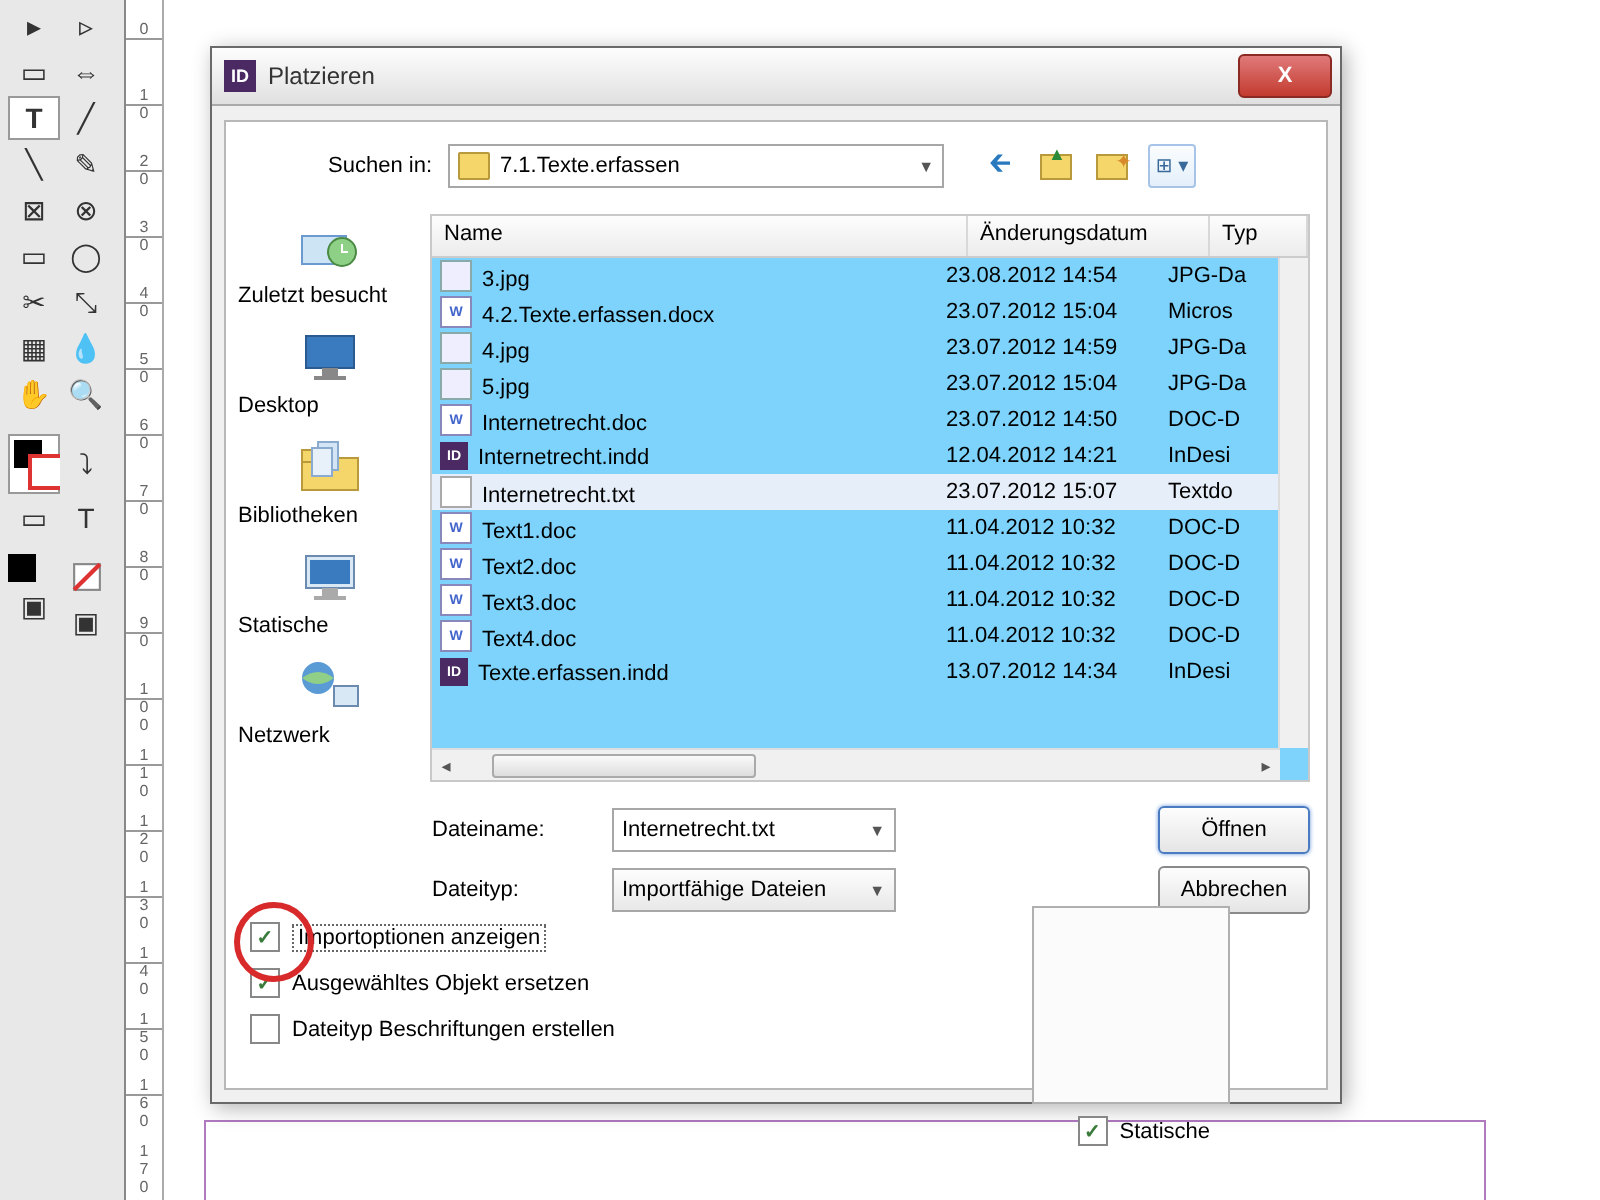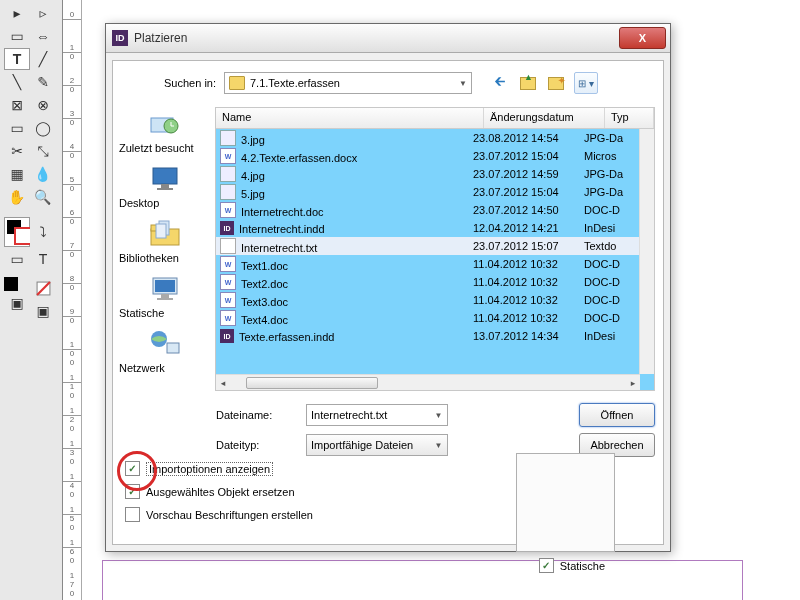--- a/index.html
+++ b/index.html
@@ -363,21 +363,21 @@
    <div class="chk-row">
           <div class="chk">✓</div>
           <span style="border:1px dotted #666;padding:0 2px">Importoptionen anzeigen</span>
         </div>
    <div class="chk-row">
           <div class="chk">✓</div>
           <span>Ausgewähltes Objekt ersetzen</span>
         </div>
    <div class="chk-row">
           <div class="chk"></div>
-          <span>Vorschau Beschriftungen erstellen</span>
+          <span>Dateityp Beschriftungen erstellen</span>
         </div>
   </div>
 
   <div class="circle"></div>
   <div class="preview-box"></div>
   <div class="preview-chk">
         <div class="chk">✓</div>
         <span>Statische</span>
       </div>
  </div>

